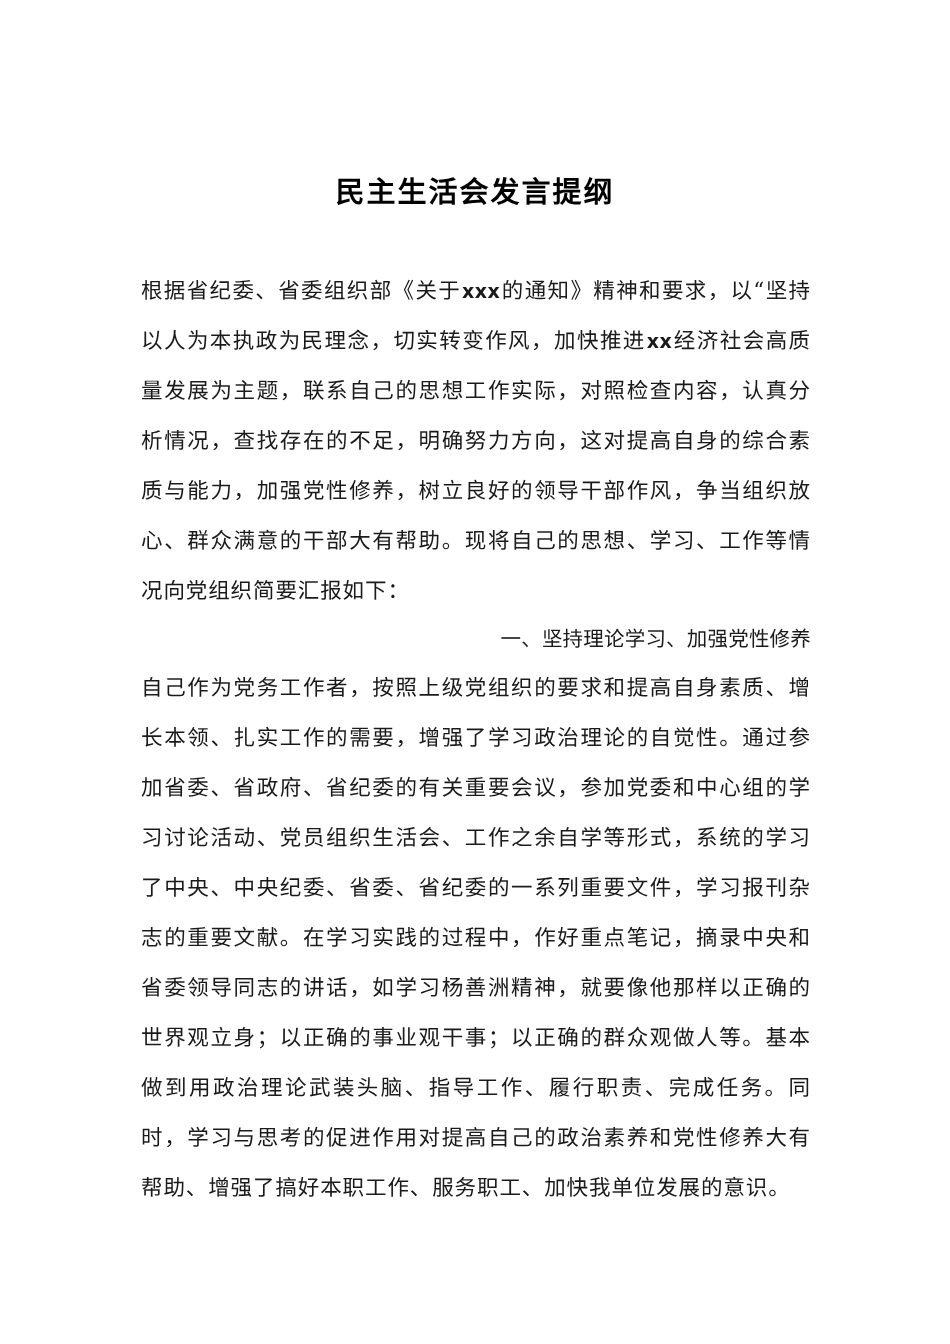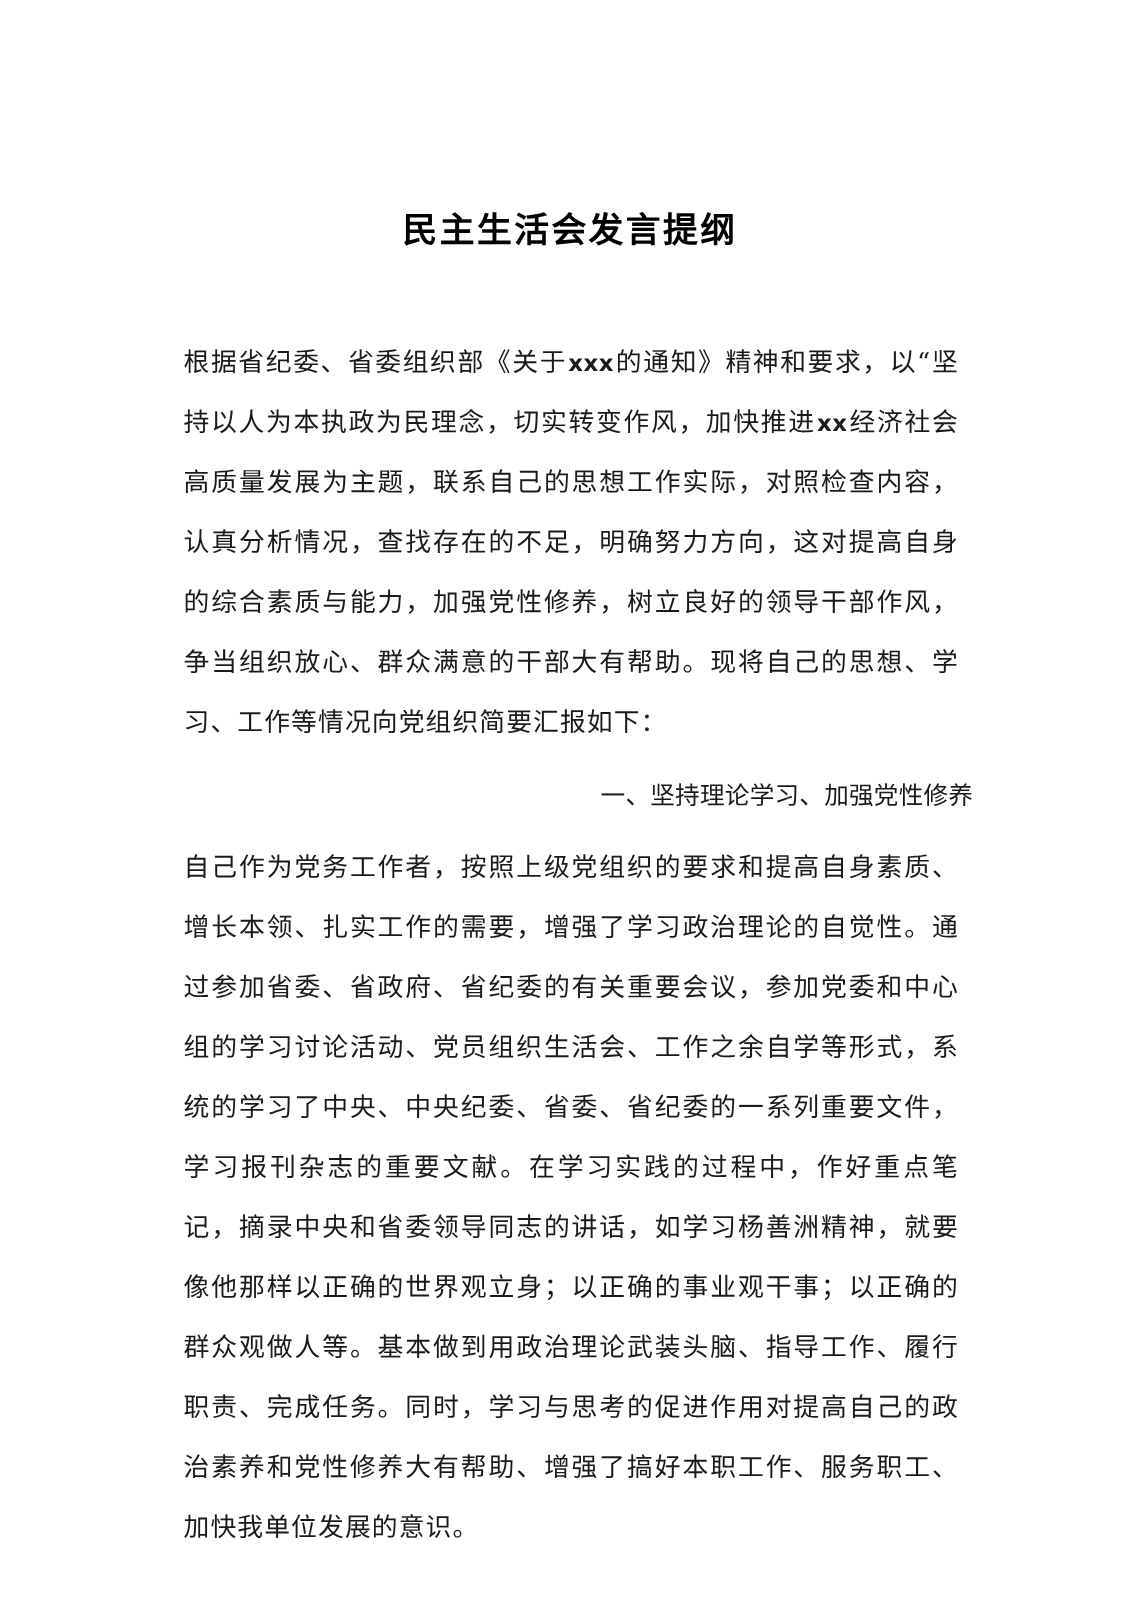--- a/index.html
+++ b/index.html
@@ -46,21 +46,21 @@
     width: 670px;
   }
 
   .para {
     font-size: 21.5px;
     line-height: 50px;
     letter-spacing: 0.9px;
     text-align: justify;
     text-justify: inter-ideograph;
     text-align-last: left;
-    margin: 12px;
+    margin: 0;
     color: #1a1a1a;
     font-family: "DejaVu Serif", "Liberation Serif", serif;
   }
 
   
   .section-heading {
     font-size: 20.5px;
     line-height: 47px;
     letter-spacing: 0.2px;
     text-align: right;

